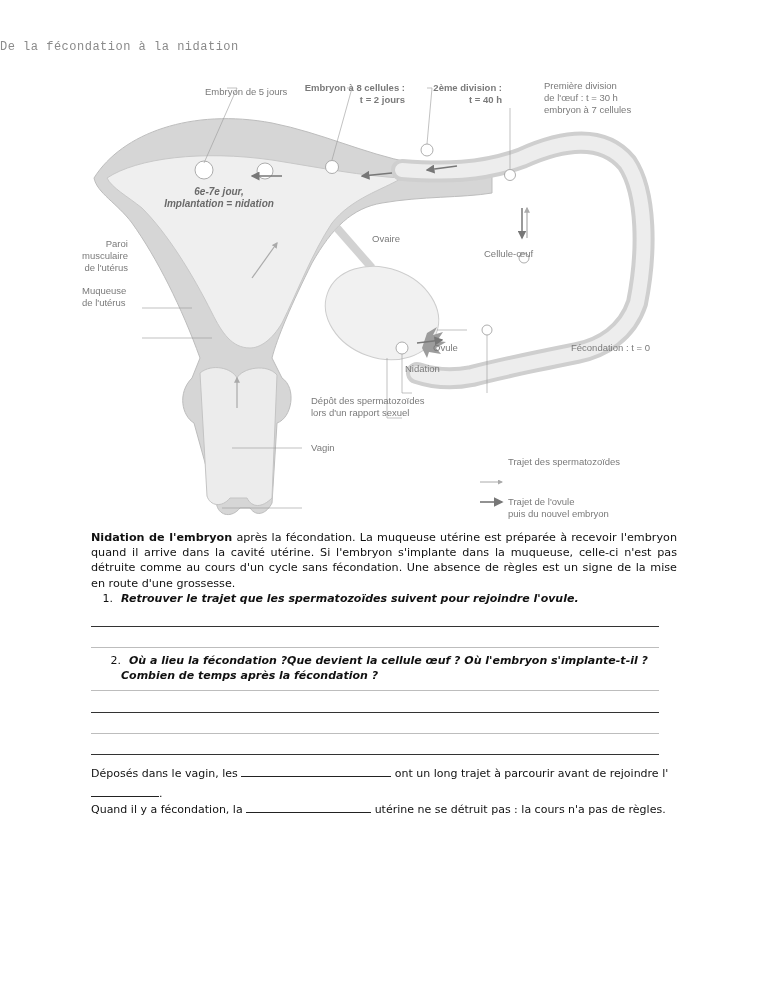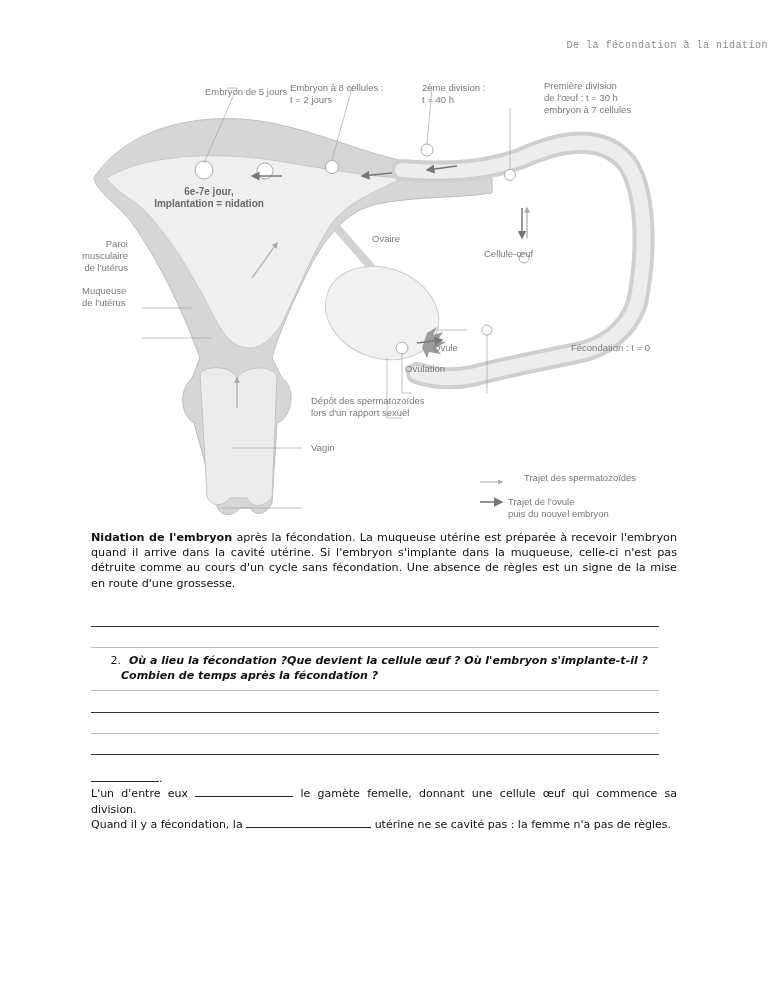--- a/index.html
+++ b/index.html
@@ -1,21 +1,21 @@
 <!DOCTYPE html>
 <html><head>
   <meta charset="utf-8">
   <style>
     html, body { margin: 0; padding: 0; background: #ffffff; }
     body { width: 768px; height: 994px; position: relative; overflow: hidden; font-family: "DejaVu Sans", sans-serif; color: #000; }
-    .title { position: absolute; top: 40px; left: 0; width: 768px; text-align: right; font-family: "Liberation Mono", monospace; font-size: 10px; color: #8a8a8a; letter-spacing: 0.5px; }
+    .title { position: absolute; top: 40px; left: 0; width: 768px; text-align: left; font-family: "Liberation Mono", monospace; font-size: 12px; color: #8a8a8a; letter-spacing: 0.5px; }
     .diagram { position: absolute; left: 82px; top: 78px; width: 600px; height: 440px; }
     .lbl { position: absolute; font-family: "Liberation Sans", sans-serif; font-size: 9.5px; color: #7a7a7a; line-height: 12px; white-space: nowrap; }
     .lbl.bold { color: #6a6a6a; font-weight: bold; font-size: 10px; }
-    .lbl.r { text-align: left; }
+    .lbl.r { text-align: right; font-weight: bold; }
     .text-block { position: absolute; left: 91px; width: 586px; font-family: "DejaVu Sans", sans-serif; font-size: 11.2px; line-height: 15.2px; color: #111; }
     .para { text-align: justify; }
     .para b { font-weight: bold; }
     .q { font-style: italic; font-weight: bold; font-size: 11px; }
     .qnum { display: inline-block; width: 22px; text-align: right; margin-right: 8px; font-style: normal; font-weight: normal; }
     .q2 { padding-left: 30px; text-indent: -22px; }
     .rule { position: absolute; left: 91px; width: 568px; height: 0; }
     .rule.dark { border-top: 1.2px solid #333; }
     .rule.light { border-top: 1px solid #bdbdbd; }
     .blank { display: inline-block; border-bottom: 1px solid #222; vertical-align: baseline; height: 10px; }
@@ -96,67 +96,68 @@
   </div>
   <div class="lbl r" style="left:340px; top:4px; width:80px;">
     <div>2ème division :</div>
     <div>t = 40 h</div>
   </div>
   <div class="lbl" style="left:462px; top:2px;">
     <div>Première division</div>
     <div>de l'œuf : t = 30 h</div>
     <div>embryon à 7 cellules</div>
   </div>
-  <div class="lbl bold" style="left:72px; top:108px; text-align:center; width:110px;">
+  <div class="lbl bold" style="left:82px; top:108px; text-align:center; width:110px;font-style:italic;">
     <div>6e-7e jour,</div>
     <div>Implantation = nidation</div>
   </div>
   <div class="lbl" style="left:0px; top:160px;text-align:right;">
     <div>Paroi</div>
     <div>musculaire</div>
     <div>de l'utérus</div>
   </div>
   <div class="lbl" style="left:0px; top:207px;">
     <div>Muqueuse</div>
     <div>de l'utérus</div>
   </div>
   <div class="lbl" style="left:290px; top:155px;">Ovaire</div>
   <div class="lbl" style="left:402px; top:170px;">Cellule-œuf</div>
   <div class="lbl" style="left:351px; top:264px;">Ovule</div>
   <div class="lbl" style="left:472px; top:264px;padding-left:17px;">Fécondation : t = 0</div>
-  <div class="lbl" style="left:323px; top:285px;">Ovulation</div>
+  <div class="lbl" style="left:323px; top:285px;">Nidation</div>
   <div class="lbl" style="left:229px; top:317px;">
     <div>Dépôt des spermatozoïdes</div>
     <div>lors d'un rapport sexuel</div>
   </div>
   <div class="lbl" style="left:229px; top:364px;">Vagin</div>
-  <div class="lbl" style="left:426px; top:394px;margin-left:16px;">Trajet des spermatozoïdes</div>
+  <div class="lbl" style="left:426px; top:378px;">Trajet des spermatozoïdes</div>
   <div class="lbl" style="left:426px; top:418px;">
     <div>Trajet de l'ovule</div>
     <div>puis du nouvel embryon</div>
   </div>
 </div>
 
 <div class="text-block" style="top:530px;">
   <div class="para"><b>Nidation de l'embryon</b><span> après la fécondation.  La muqueuse utérine est préparée à recevoir l'embryon quand il arrive dans la cavité utérine.  Si l'embryon s'implante dans la muqueuse, celle-ci n'est pas détruite comme au cours d'un cycle sans fécondation.  Une absence de règles est un signe de la mise en route d'une grossesse.</span></div>
+  <div class="q"><span class="qnum">1.</span><span>Retrouver le trajet que les spermatozoïdes suivent pour rejoindre l'ovule.</span></div>
 </div>
 
 <div class="rule dark" style="top:626px;"></div>
 <div class="rule light" style="top:647px;"></div>
 
 <div class="text-block" style="top:653px;">
   <div class="q q2"><span class="qnum">2.</span><span>Où a lieu la fécondation ?Que devient la cellule œuf ? Où l'embryon s'implante-t-il ? Combien de temps après la fécondation ?</span></div>
 </div>
 
 <div class="rule light" style="top:690px;"></div>
 <div class="rule dark" style="top:712px;"></div>
 <div class="rule light" style="top:733px;"></div>
 <div class="rule dark" style="top:754px;"></div>
 
 <div class="fill" style="top:766px;">
+  <p>
+    <span>Déposés dans le vagin, les </span><span class="blank" style="width:150px;"></span><span> ont un long trajet à parcourir avant de rejoindre l'</span>
+  </p>
   <p style="margin-top:5px;"><span class="blank" style="width:68px;"></span><span>.</span></p>
   <p>
-    <span>L'un d'entre eux </span><span class="blank" style="width:98px;"></span><span> le gamète femelle, donnant une cellule œuf qui commence sa division.</span>
-  </p>
-  <p>
-    <span>Quand il y a fécondation, la </span><span class="blank" style="width:125px;"></span><span> utérine ne se cavité pas : la femme n'a pas de règles.</span>
+    <span>Quand il y a fécondation, la </span><span class="blank" style="width:125px;"></span><span> utérine ne se détruit pas : la cours n'a pas de règles.</span>
   </p>
 </div>
 
 </body></html>

